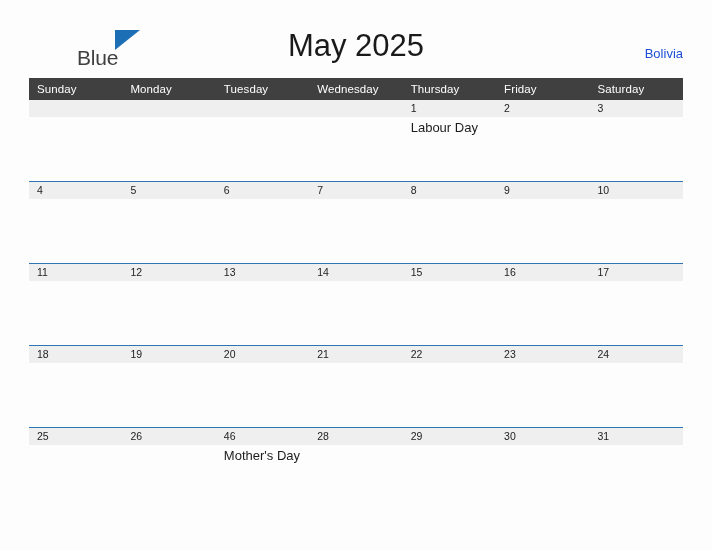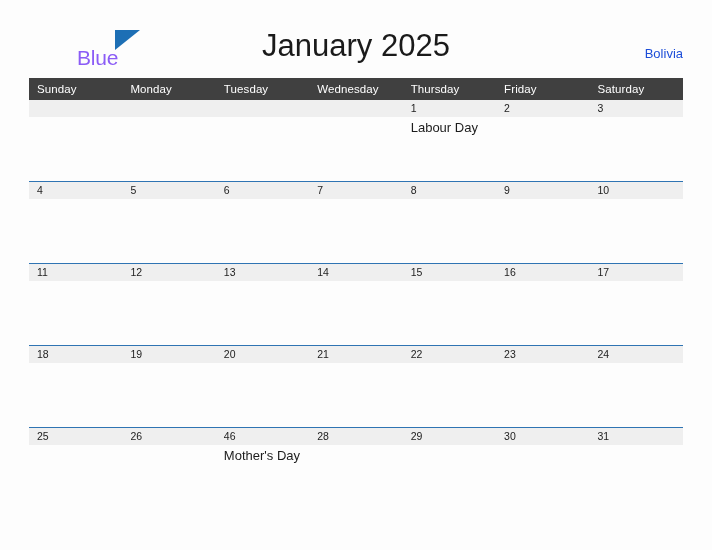--- a/index.html
+++ b/index.html
@@ -44,21 +44,21 @@
     color: #1c1c1c;
     font-family: "Liberation Sans", sans-serif;
     line-height: 22px;
   }
   .logo-blue {
     position: absolute;
     left: 48px;
     top: 19px;
     font-size: 21px;
     letter-spacing: -0.2px;
-    color: #8b5cf6;
+    color: #404040;
     font-family: "Liberation Sans", sans-serif;
     line-height: 22px;
   }
   .logo-flag {
     position: absolute;
     left: 86px;
     top: 2px;
     width: 0;
     height: 0;
     border-left: 25px solid #1d6fb5;
@@ -151,21 +151,21 @@
 
 <div class="page">
 
   <div class="header">
 
     <div class="logo">
       <span class="logo-flag"></span>
       <span class="logo-blue">Blue</span>
     </div>
 
-    <div class="cal-title">January 2025</div>
+    <div class="cal-title">May 2025</div>
 
     <div class="cal-country">Bolivia</div>
 
   </div>
 
   <div class="cal-wrap">
     <table class="cal-table">
       <thead>
         <tr>
           <th>Sunday</th>

